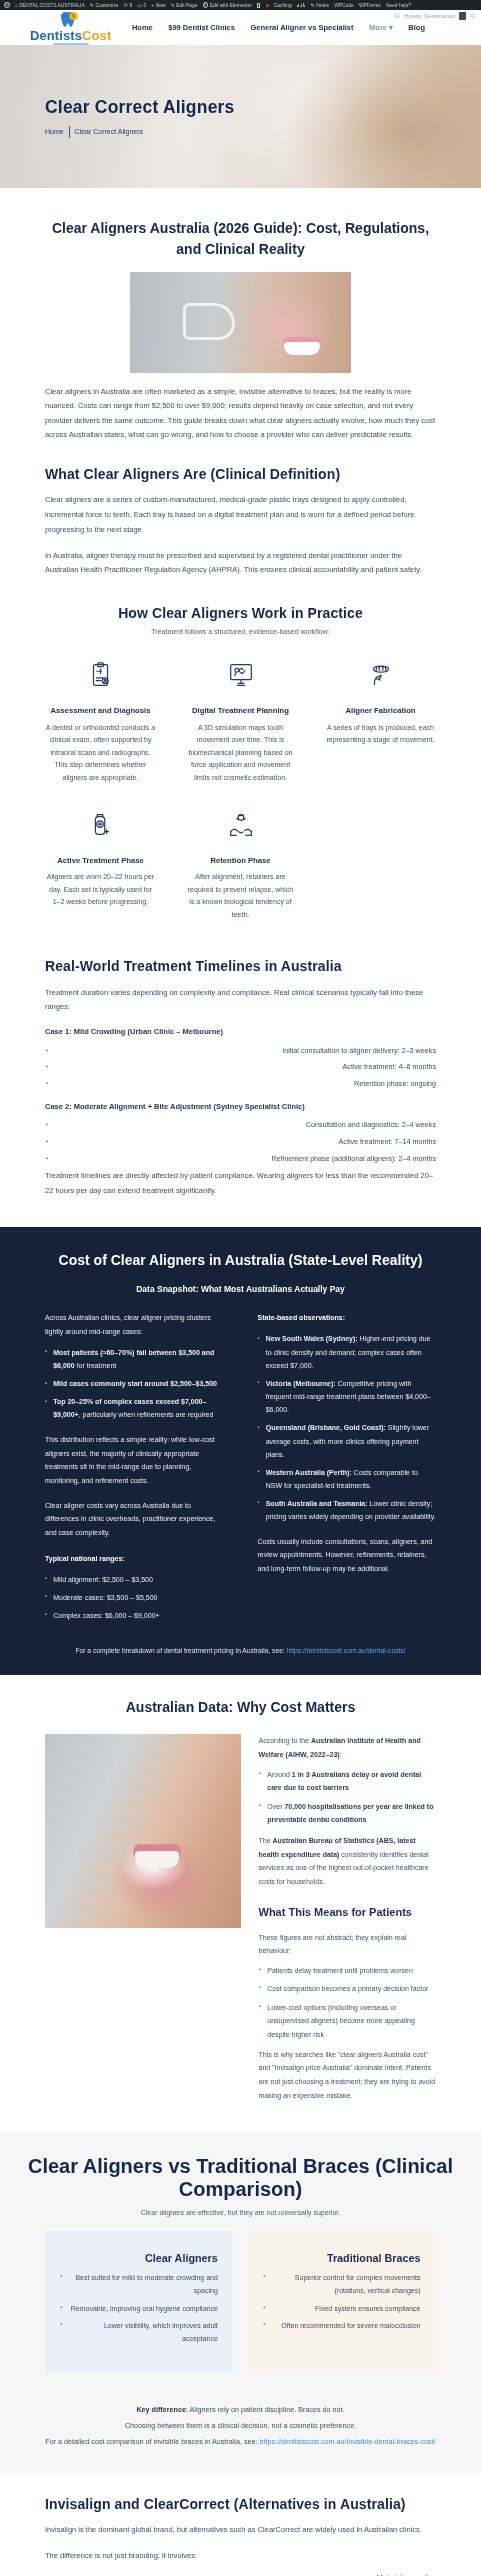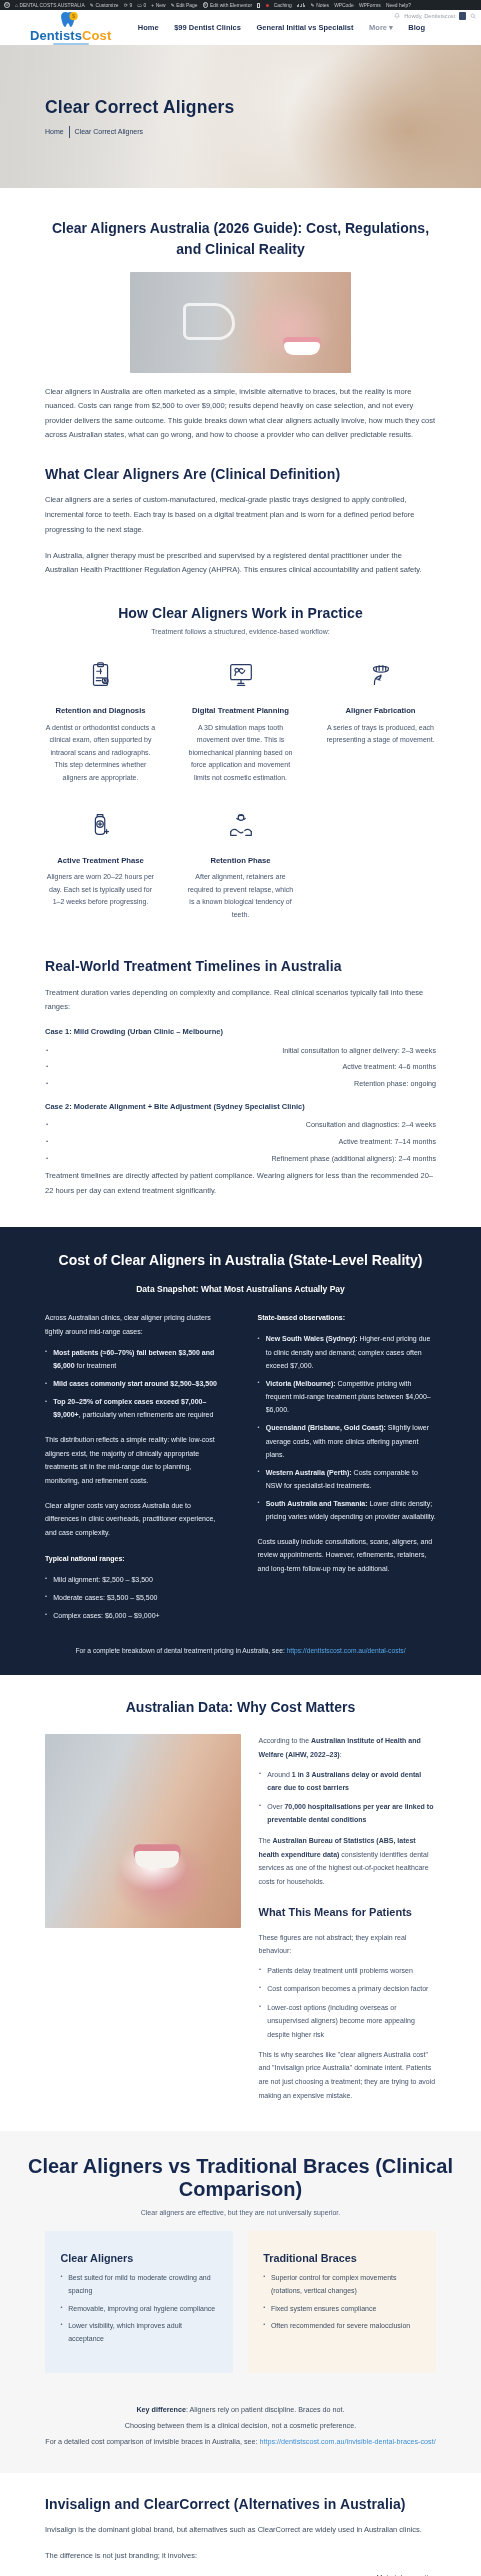--- a/index.html
+++ b/index.html
@@ -91,21 +91,21 @@
   .ad-txt strong { color:#2c3e5c; }
   .ad-txt h3 { font-size:11px; color:#1d2d50; margin-top:13.4px; }
   .ad-txt ul { list-style:none; margin-top:6.2px; }
   .ad-txt ul li { position:relative; padding-left:8.8px; margin:4.6px 0; }
   .ad-txt ul li::before { content:"•"; position:absolute; left:0.5px; font-size:5.7px; color:#55627a; }
 
   
   .graysec { background:#f6f6f6; margin-top:23px; padding:24px 0 27px; text-align:center; }
   .graysec h2 { font-size:20px; color:#16284e; }
   .graysec .sub { font-size:7px; color:#50607a; margin-top:8.2px; }
-  .boxes { display:flex; gap:14.4px; width:391px; margin:15.5px 0 0 45px; text-align:left; }
+  .boxes { display:flex; gap:14.4px; width:391px; margin:15.5px 0 0 45px; text-align:right; }
   .boxes .bx { flex:1; padding:20.6px 15.5px 23px; border-radius:1px; }
   .bx-blue { background:#e9f0f8; } .bx-cream { background:#faf3e9; }
   .bx h3 { font-size:10.8px; color:#1d2d50; margin-bottom:3.1px; }
   .bx ul { list-style:none; margin-top:7.2px; }
   .bx ul li { position:relative; padding-left:7.7px; font-size:7px; line-height:1.9; margin:4.1px 0; color:#3f4f63; }
   .bx ul li::before { content:"•"; position:absolute; left:0; font-size:5.7px; color:#55627a; }
   .keyline { font-size:7.2px; color:#3f4f63; margin-top:32px; }
   .keyline strong { color:#25354f; }
   .gline { font-size:7.2px; color:#3f4f63; margin-top:7.2px; }
 
@@ -182,21 +182,21 @@
       <path d="M12 2 C5 2 3 8 4 14 C5 20 8 30 11 31 C14 32 14 24 17 24 C20 24 20 32 23 31 C26 30 29 20 30 14 C31 8 29 2 22 2 C18 2 16 4 17 4 C18 4 16 2 12 2 Z" fill="#2a7fd4"></path>
       <circle cx="28" cy="10" r="8" fill="#f6b40e"></circle>
       <text x="28" y="14" font-size="11" font-weight="bold" fill="#a87400" text-anchor="middle">$</text>
     </svg>
     <div class="logo-text"><span class="t1">Dentists</span><span class="t2">Cost</span></div>
     <div class="logo-swoosh"></div>
   </div>
   <div class="menu">
     <span class="mi">Home</span>
     <span class="mi">$99 Dentist Clinics</span>
-    <span class="mi">General Initial vs Specialist</span>
+    <span class="mi">General Aligner vs Specialist</span>
     <span class="mi" style="color:#8a93a3"><span>More</span> <span>▾</span></span>
     <span class="mi">Blog</span>
   </div>
   <div class="howdy">
     <svg width="6.2" height="6.2" viewBox="0 0 16 16">
         <path d="M8 1a4 4 0 0 0-4 4c0 4-1.5 5-1.5 5h11S12 9 12 5a4 4 0 0 0-4-4zM6.8 13a1.3 1.3 0 0 0 2.4 0" fill="none" stroke="#9aa2ad" stroke-width="1.4"></path>
       </svg>
     <span>Howdy, Dentistscost</span>
     <span class="avatar"></span>
     <svg width="6.2" height="6.2" viewBox="0 0 16 16">
@@ -232,21 +232,21 @@
         <svg viewBox="0 0 64 64">
             <g class="ic-stroke">
               <rect x="16" y="10" width="30" height="44" rx="3"></rect>
               <rect x="25" y="6" width="12" height="8" rx="2"></rect>
               <path d="M23 24h10M31 19v10M22 38h14M22 44h10"></path>
               <circle cx="41" cy="44" r="6"></circle>
               <circle cx="41" cy="42" r="2"></circle>
               <path d="M37 48c1-2 7-2 8 0"></path>
             </g>
           </svg>
-        <h3>Retention and Diagnosis</h3>
+        <h3>Assessment and Diagnosis</h3>
         <p>A dentist or orthodontist conducts a clinical exam, often supported by intraoral scans and radiographs. This step determines whether aligners are appropriate.</p>
       </div>
       <div class="card">
         <svg viewBox="0 0 64 64">
             <g class="ic-stroke">
               <rect x="10" y="10" width="44" height="32" rx="3"></rect>
               <path d="M32 42v8M24 54h16M26 50h12"></path>
               <path d="M36 20c-2-3-8-2-8 2 0 4 6 7 6 7s6-3 6-7"></path>
               <circle cx="23" cy="22" r="4"></circle>
               <path d="M21 27l-2 6"></path>

